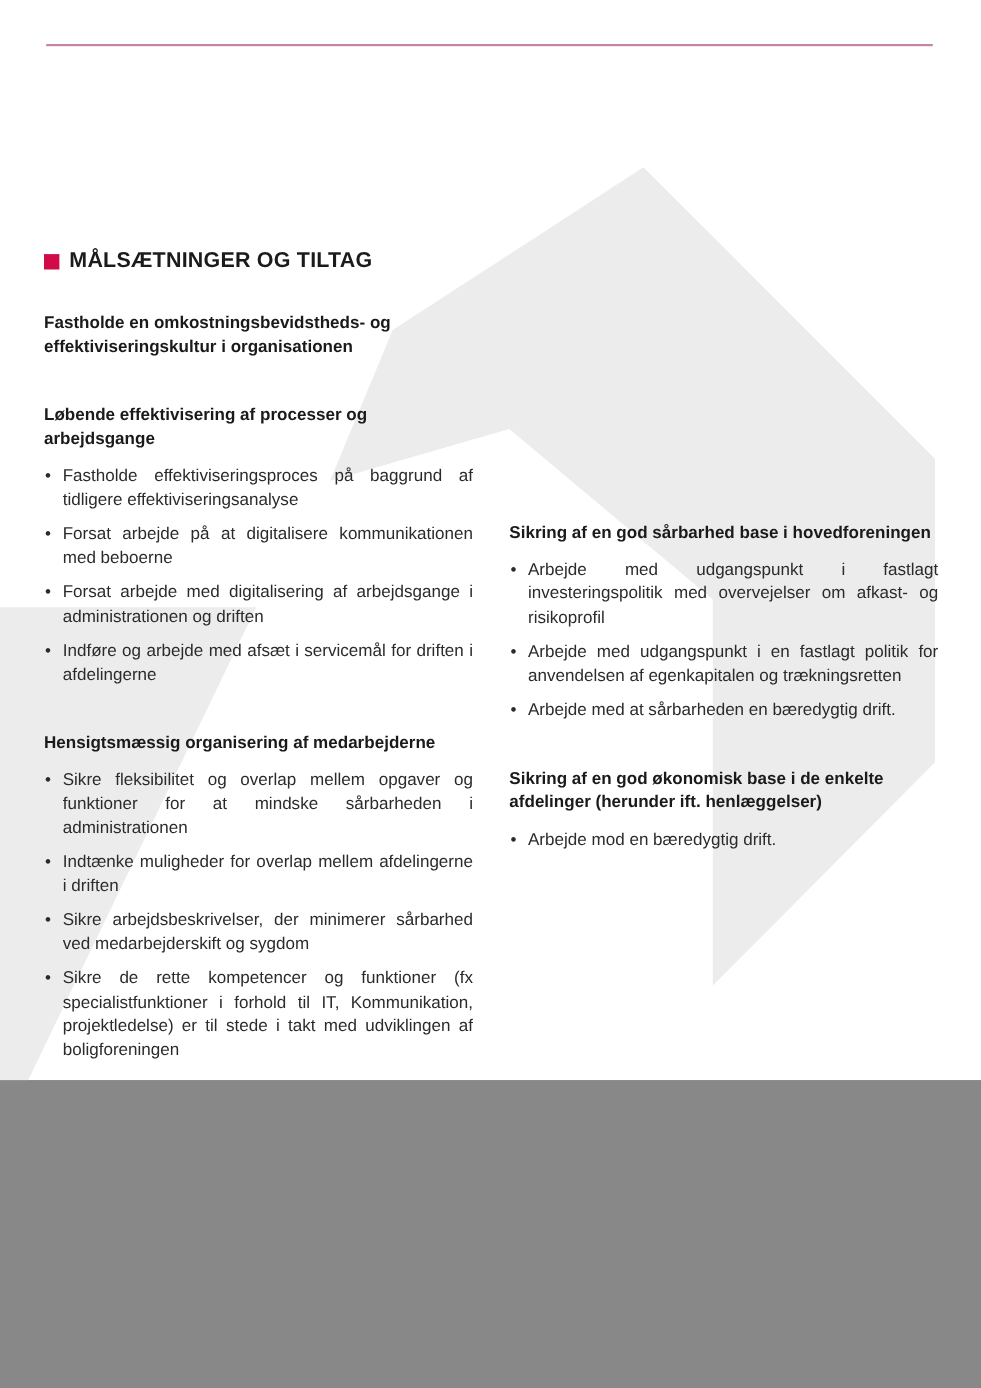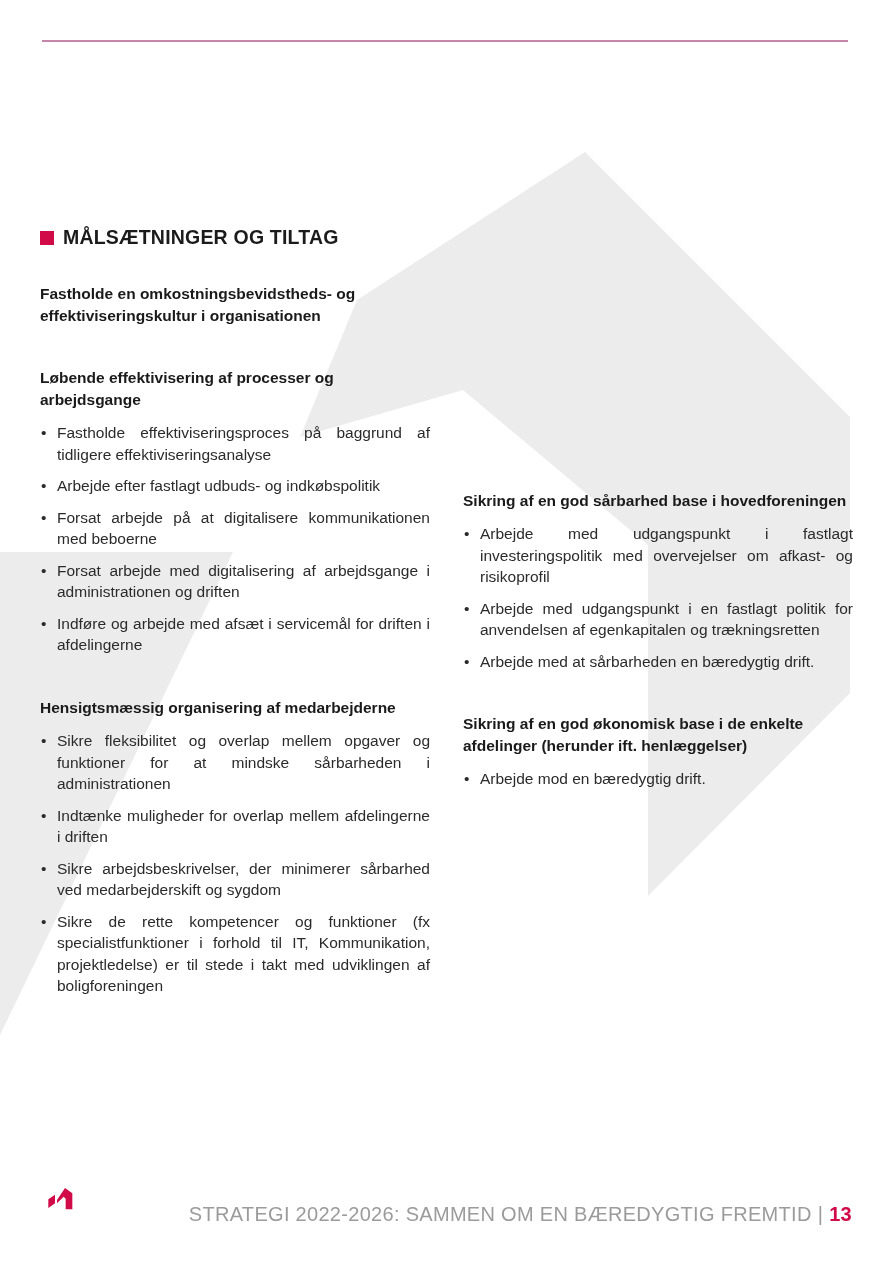--- a/index.html
+++ b/index.html
@@ -1,18 +1,18 @@
 <!DOCTYPE html>
 <html><head>
 <meta charset="utf-8">
 <style>
   html,body{margin:0;padding:0;background:#888;}
   .page{
     position:relative;
-    width:892px;height:1262px;
+    width:892px;height:982px;
     margin:0 auto;
     background:#ffffff;
     overflow:hidden;
     font-family:"Liberation Sans","DejaVu Sans",sans-serif;
     color:#222;
   }
   .watermark{position:absolute;inset:0;width:892px;height:1262px;}
   .content{position:relative;}
   .top-rule{
     position:absolute;left:42px;top:40px;width:806px;height:0;
@@ -83,21 +83,20 @@
       <div class="col">
           <section class="sec">
             <h3 class="sec-h">Fastholde en omkostningsbevidstheds- og effektiviseringskultur i organisationen</h3>
             <ul class="bullets">
             </ul>
           </section>
           <section class="sec">
             <h3 class="sec-h">Løbende effektivisering af processer og arbejdsgange</h3>
             <ul class="bullets">
               <li>Fastholde effektiviseringsproces på baggrund af tidligere effektiviseringsanalyse</li>
-              <li>Arbejde efter fastlagt udbuds- og indkøbspolitik</li>
               <li>Forsat arbejde på at digitalisere kommunikationen med beboerne</li>
               <li>Forsat arbejde med digitalisering af arbejdsgange i administrationen og driften</li>
               <li>Indføre og arbejde med afsæt i servicemål for driften i afdelingerne</li>
             </ul>
           </section>
           <section class="sec">
             <h3 class="sec-h">Hensigtsmæssig organisering af medarbejderne</h3>
             <ul class="bullets">
               <li>Sikre fleksibilitet og overlap mellem opgaver og funktioner for at mindske sårbarheden i administrationen</li>
               <li>Indtænke muligheder for overlap mellem afdelingerne i driften</li>

